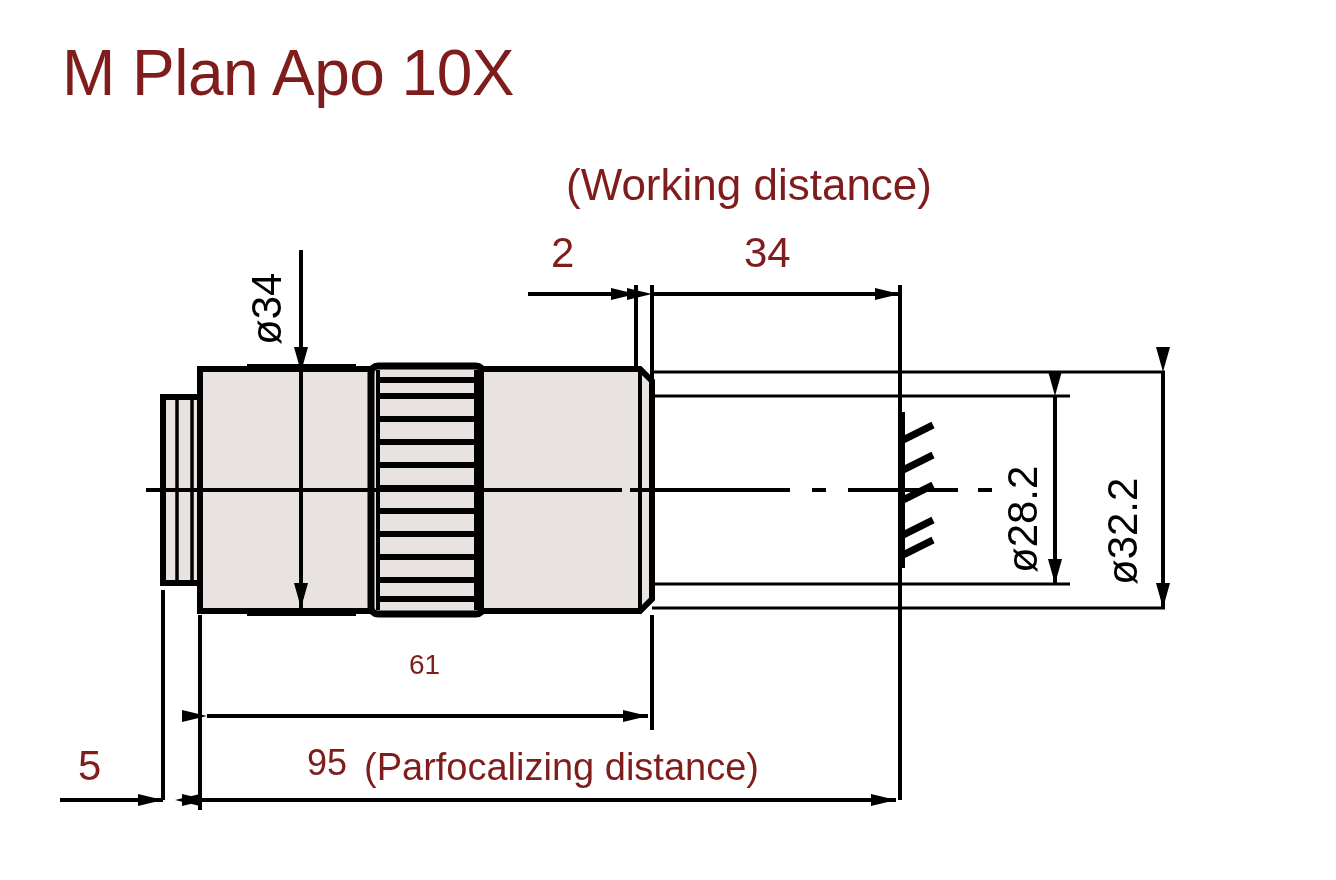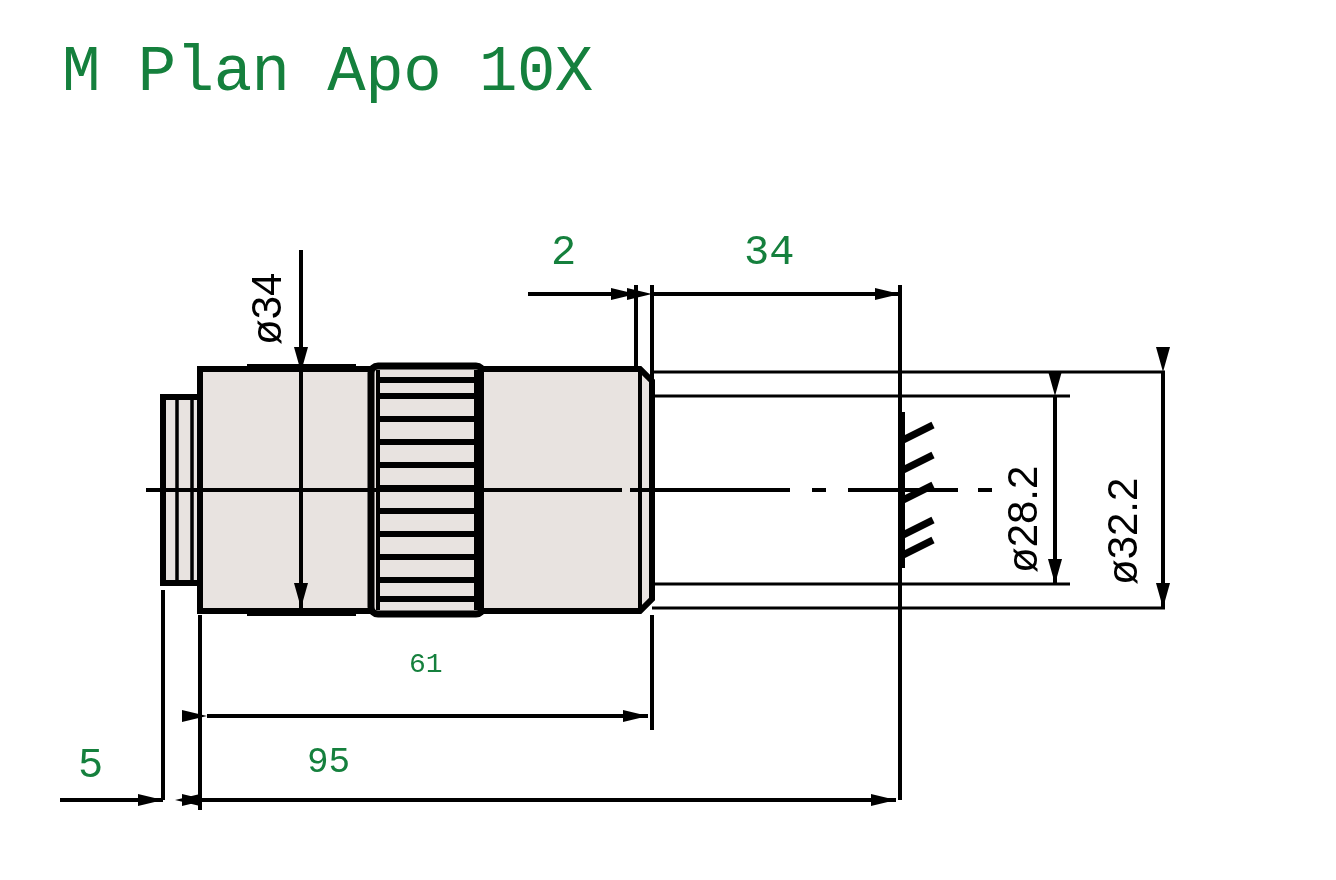--- a/index.html
+++ b/index.html
@@ -24,22 +24,22 @@
   #drawing {
     position: absolute;
     left: 0;
     top: 0;
     width: 1336px;
     height: 880px;
   }
   .txt {
     position: absolute;
     white-space: nowrap;
-    color: #15803d;
-    font-family: Liberation Mono, monospace;
+    color: #7f1d1d;
+    font-family: Liberation Sans, sans-serif;
     line-height: 1;
     user-select: none;
   }
   #title-text {
     left: 62px;
     top: 41px;
     font-size: 64px;
     letter-spacing: -0.5px;
   }
   #working-distance-label {
@@ -214,31 +214,33 @@
       <line x1="207" y1="800" x2="896" y2="800" stroke="#000" stroke-width="4" marker-start="url(#arrL)" marker-end="url(#arrR)"></line>
 
       <line x1="60" y1="800" x2="163" y2="800" stroke="#000" stroke-width="4" marker-end="url(#arrR)"></line>
       <line x1="200" y1="800" x2="262" y2="800" stroke="#000" stroke-width="4"></line>
       <path d="M200,794 L175,800 L200,806 Z" fill="#000"></path>
     </g>
   </svg>
 
   <div class="txt" id="title-text">M Plan Apo 10X</div>
 
+  <div class="txt" id="working-distance-label">(Working distance)</div>
 
   <div class="txt" id="dim-2-text">2</div>
 
   <div class="txt" id="dim-34-text">34</div>
 
   <div class="vtxt" id="dim-d34-text">ø34</div>
 
   <div class="vtxt" id="dim-d282-text">ø28.2</div>
 
   <div class="vtxt" id="dim-d322-text">ø32.2</div>
 
   <div class="txt" id="dim-61-text">61</div>
 
   <div class="txt" id="dim-95-text">95</div>
 
+  <div class="txt" id="parfocal-label">(Parfocalizing distance)</div>
 
   <div class="txt" id="dim-5-text">5</div>
 
 </div>
 
 </body></html>

